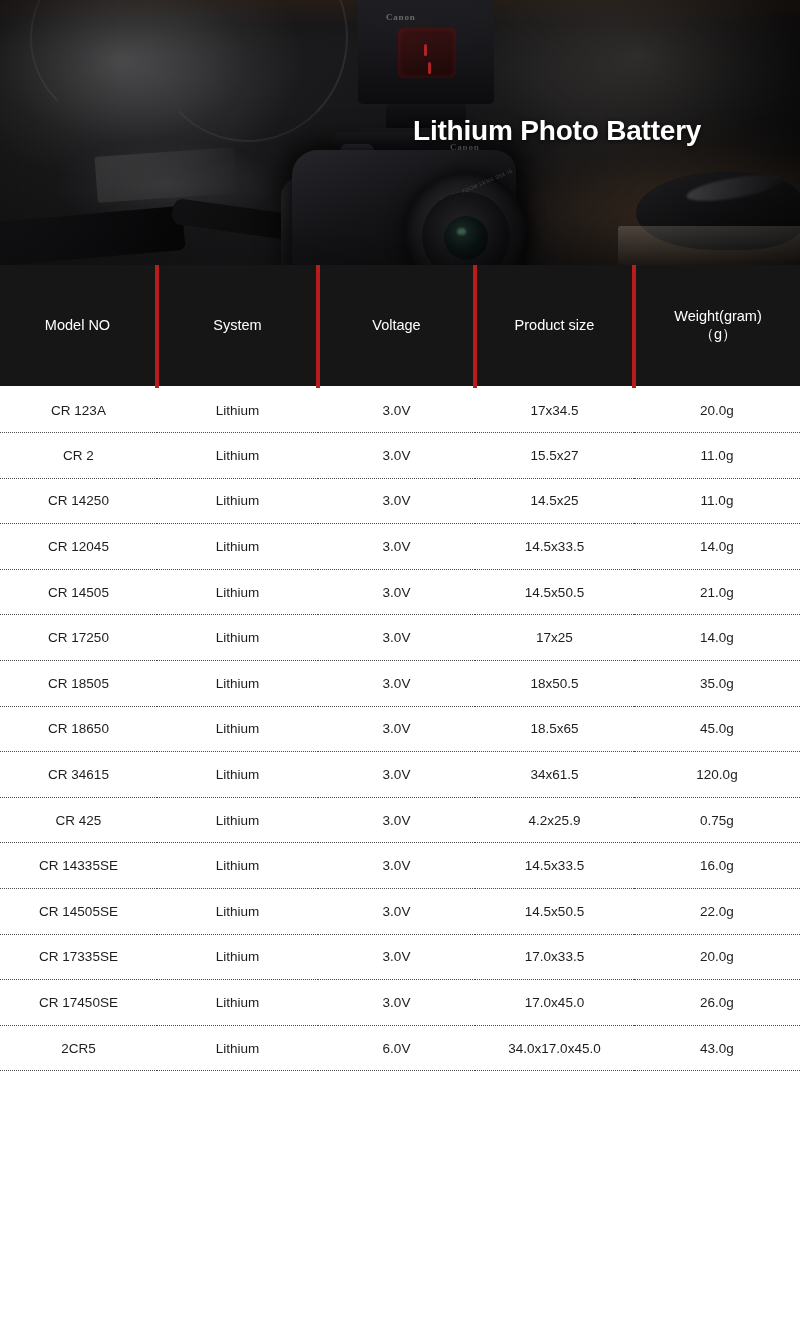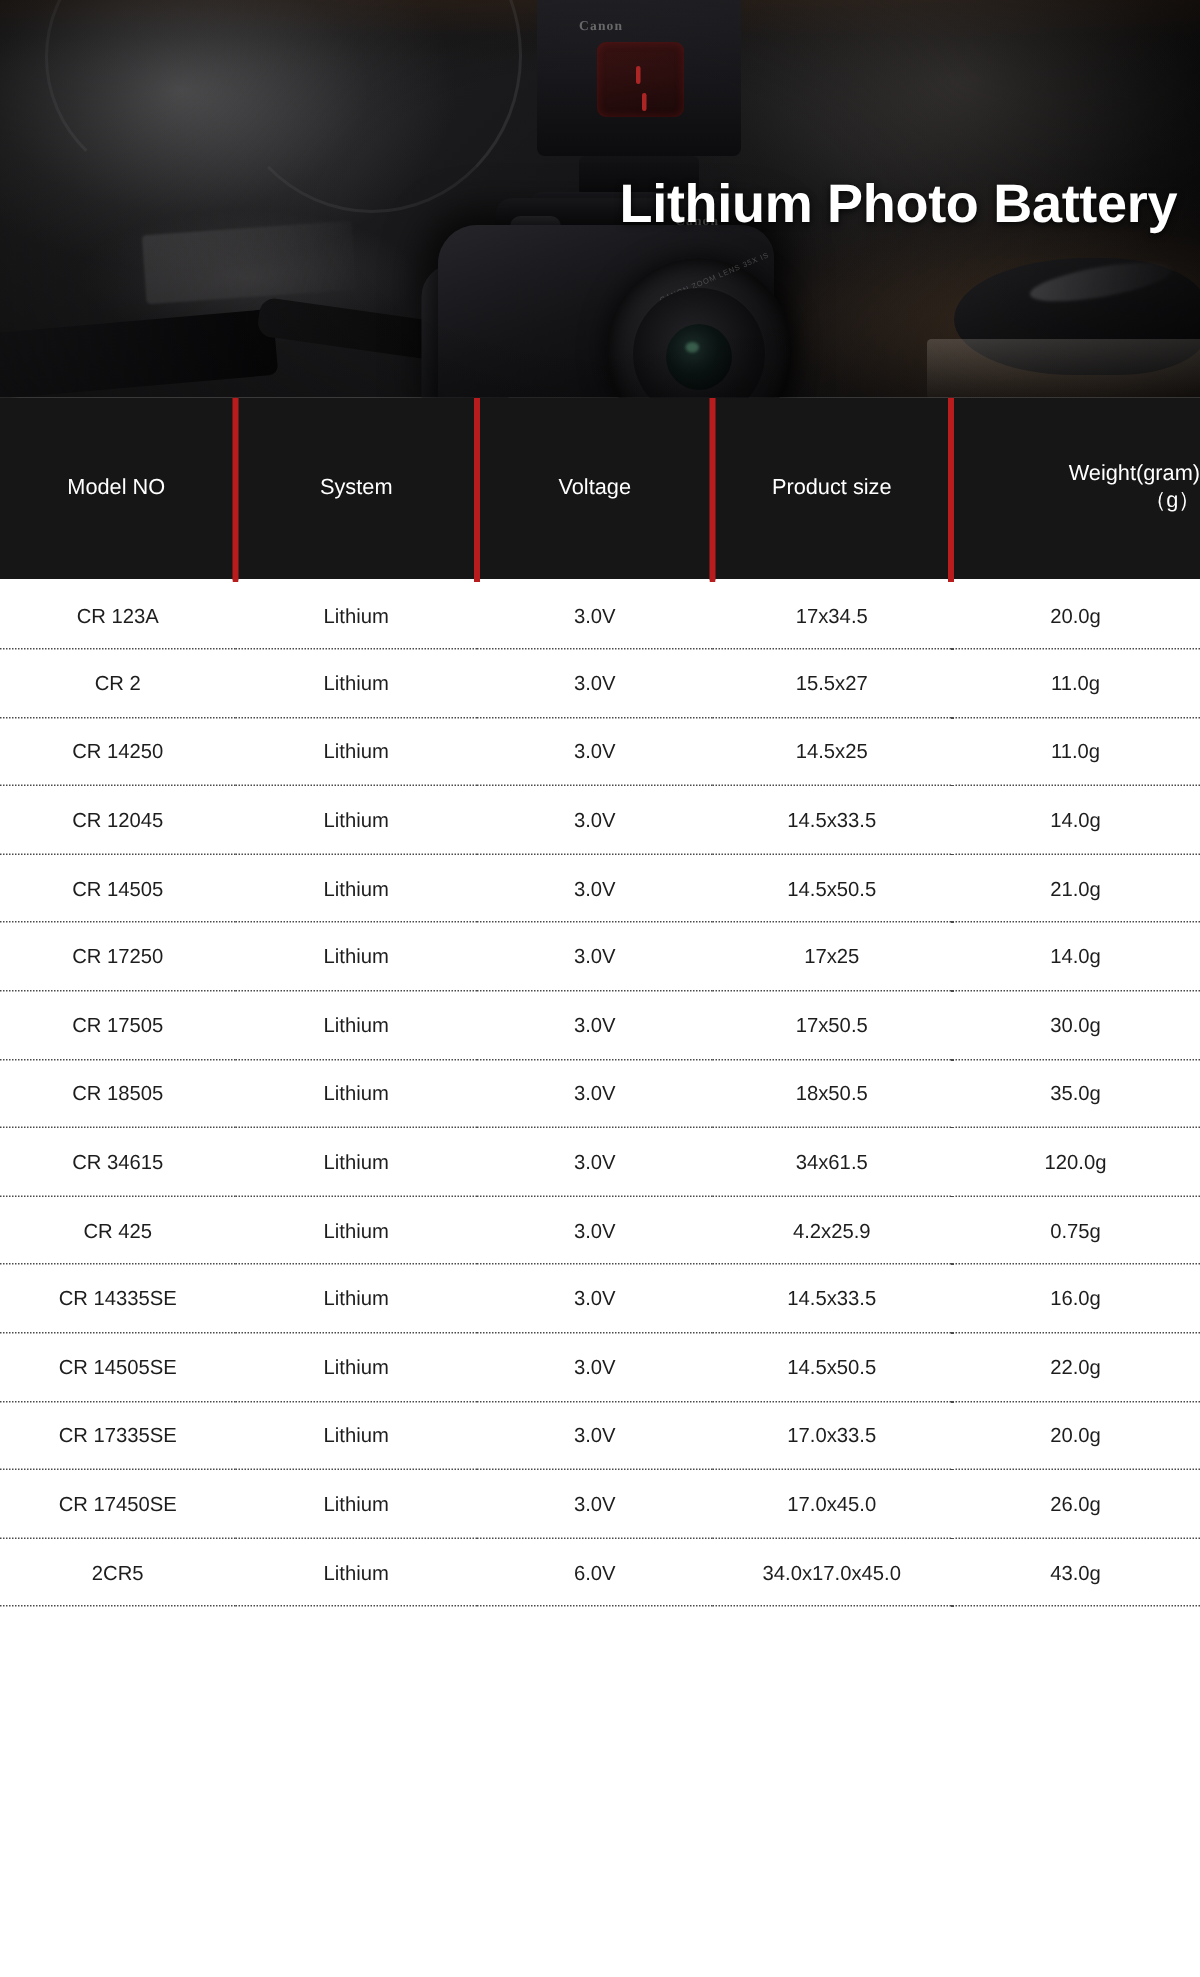--- a/index.html
+++ b/index.html
@@ -186,21 +186,21 @@
     background:linear-gradient(110deg,rgba(168,164,166,.22),rgba(60,58,60,.04));
     border-radius:3px; transform:rotate(-4deg);
     filter:blur(.6px);
   }
   .vignette {
     position:absolute; inset:0;
     background:radial-gradient(ellipse 560px 300px at 400px 140px, rgba(0,0,0,0) 30%, rgba(0,0,0,.42) 74%, rgba(0,0,0,.72) 100%);
   }
   .banner-title {
     position:absolute; left:413px; top:115px;
-    font-size:36px; font-weight:700;
+    font-size:28px; font-weight:700;
     color:#ffffff; letter-spacing:-.2px;
     white-space:nowrap;
     text-shadow:0 1px 5px rgba(0,0,0,.85);
   }
 
   
   .spec-table {
     width:800px;
     border-collapse:collapse;
     table-layout:fixed;
@@ -216,21 +216,21 @@
     background:#161616;
     color:#ffffff;
     font-size:14.5px;
     font-weight:400;
     text-align:center;
     vertical-align:middle;
     line-height:1.22;
     border-right:4px solid #b91c1c;
     border-bottom:2px solid #ffffff;
   }
-  thead th:last-child { border-right:none;text-align:right; }
+  thead th:last-child { border-right:none; }
 
   tbody td {
     height:45.6px;
     text-align:center;
     vertical-align:middle;
     font-size:13.5px;
     color:#1d1d1d;
     border-bottom:1px dotted #4a4a4a;
     background:#ffffff;
   }
@@ -332,32 +332,32 @@
         <td>21.0g</td>
       </tr>
       <tr>
         <td>CR 17250</td>
         <td>Lithium</td>
         <td>3.0V</td>
         <td>17x25</td>
         <td>14.0g</td>
       </tr>
       <tr>
-        <td>CR 17505</td>
-        <td>Lithium</td>
-        <td>3.0V</td>
-        <td>17x50.5</td>
-        <td>30.0g</td>
-      </tr>
-      <tr>
         <td>CR 18505</td>
         <td>Lithium</td>
         <td>3.0V</td>
         <td>18x50.5</td>
         <td>35.0g</td>
+      </tr>
+      <tr>
+        <td>CR 18650</td>
+        <td>Lithium</td>
+        <td>3.0V</td>
+        <td>18.5x65</td>
+        <td>45.0g</td>
       </tr>
       <tr>
         <td>CR 34615</td>
         <td>Lithium</td>
         <td>3.0V</td>
         <td>34x61.5</td>
         <td>120.0g</td>
       </tr>
       <tr>
         <td>CR 425</td>

